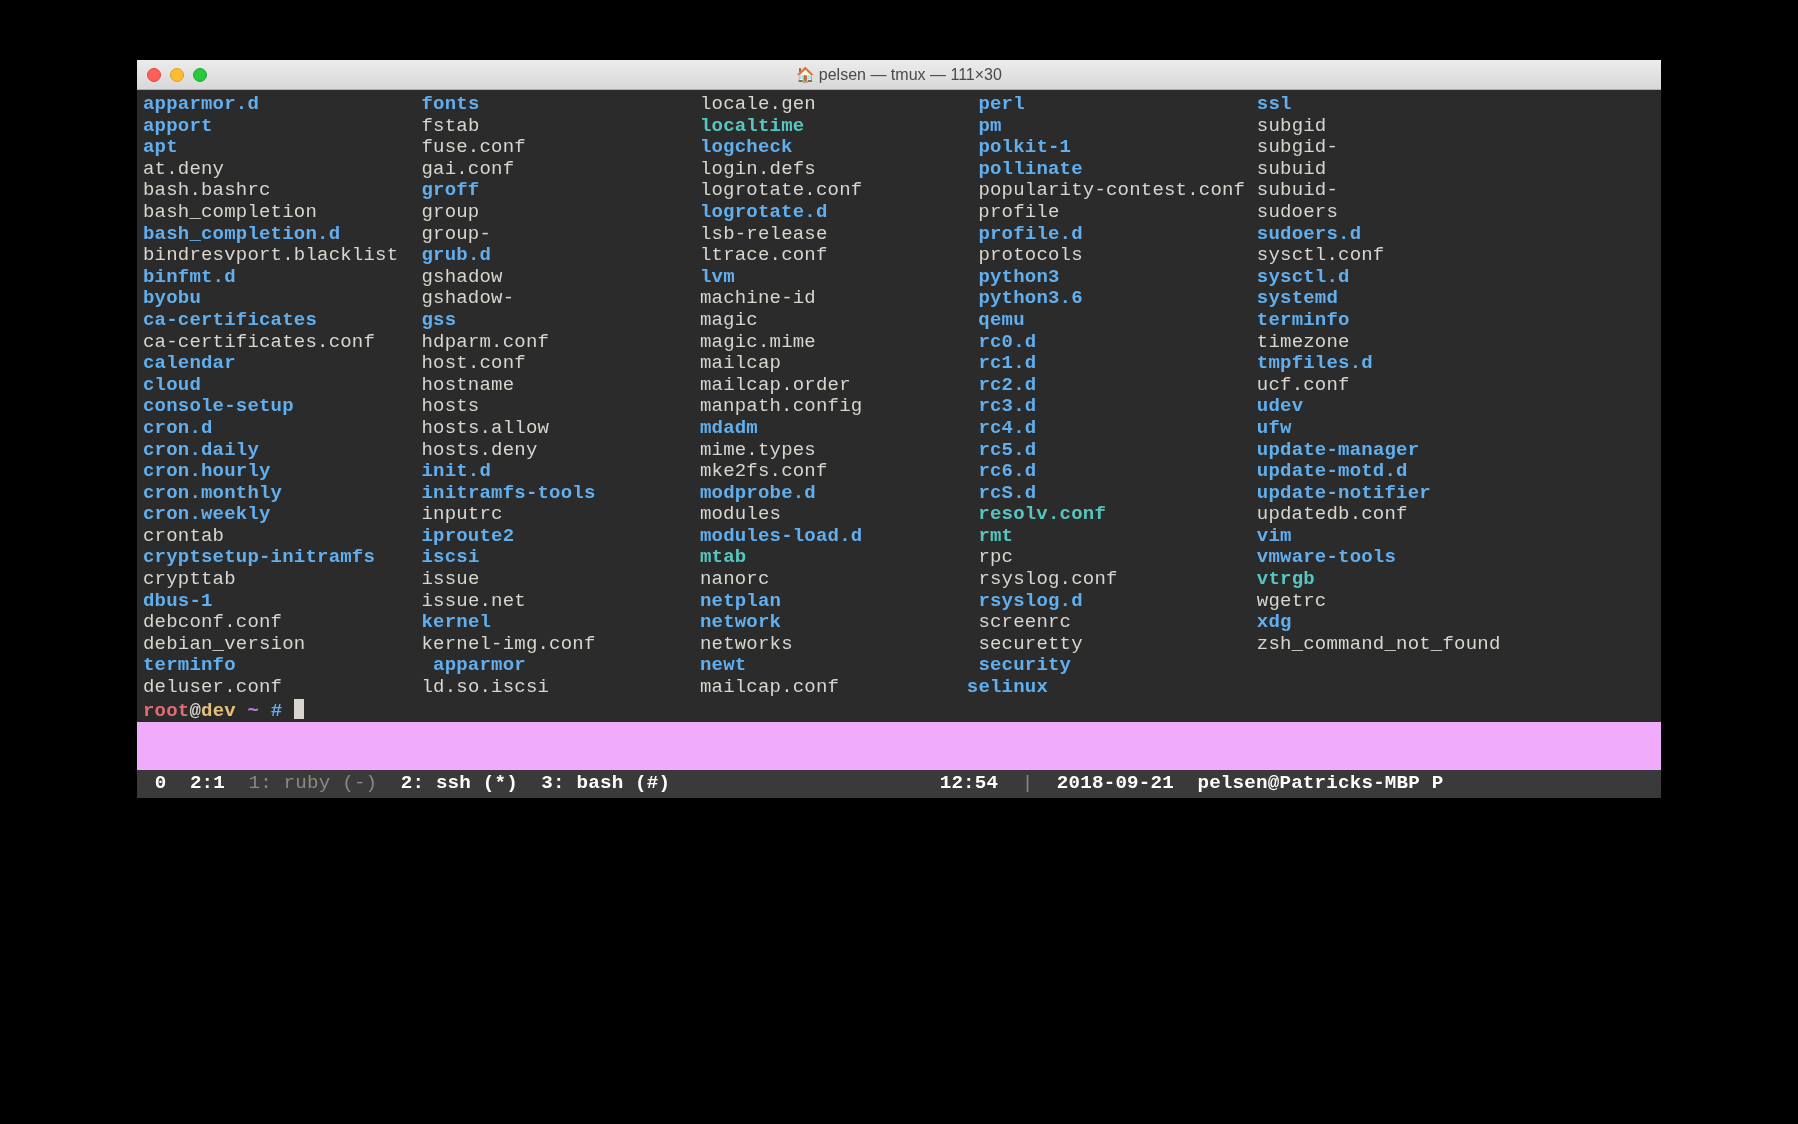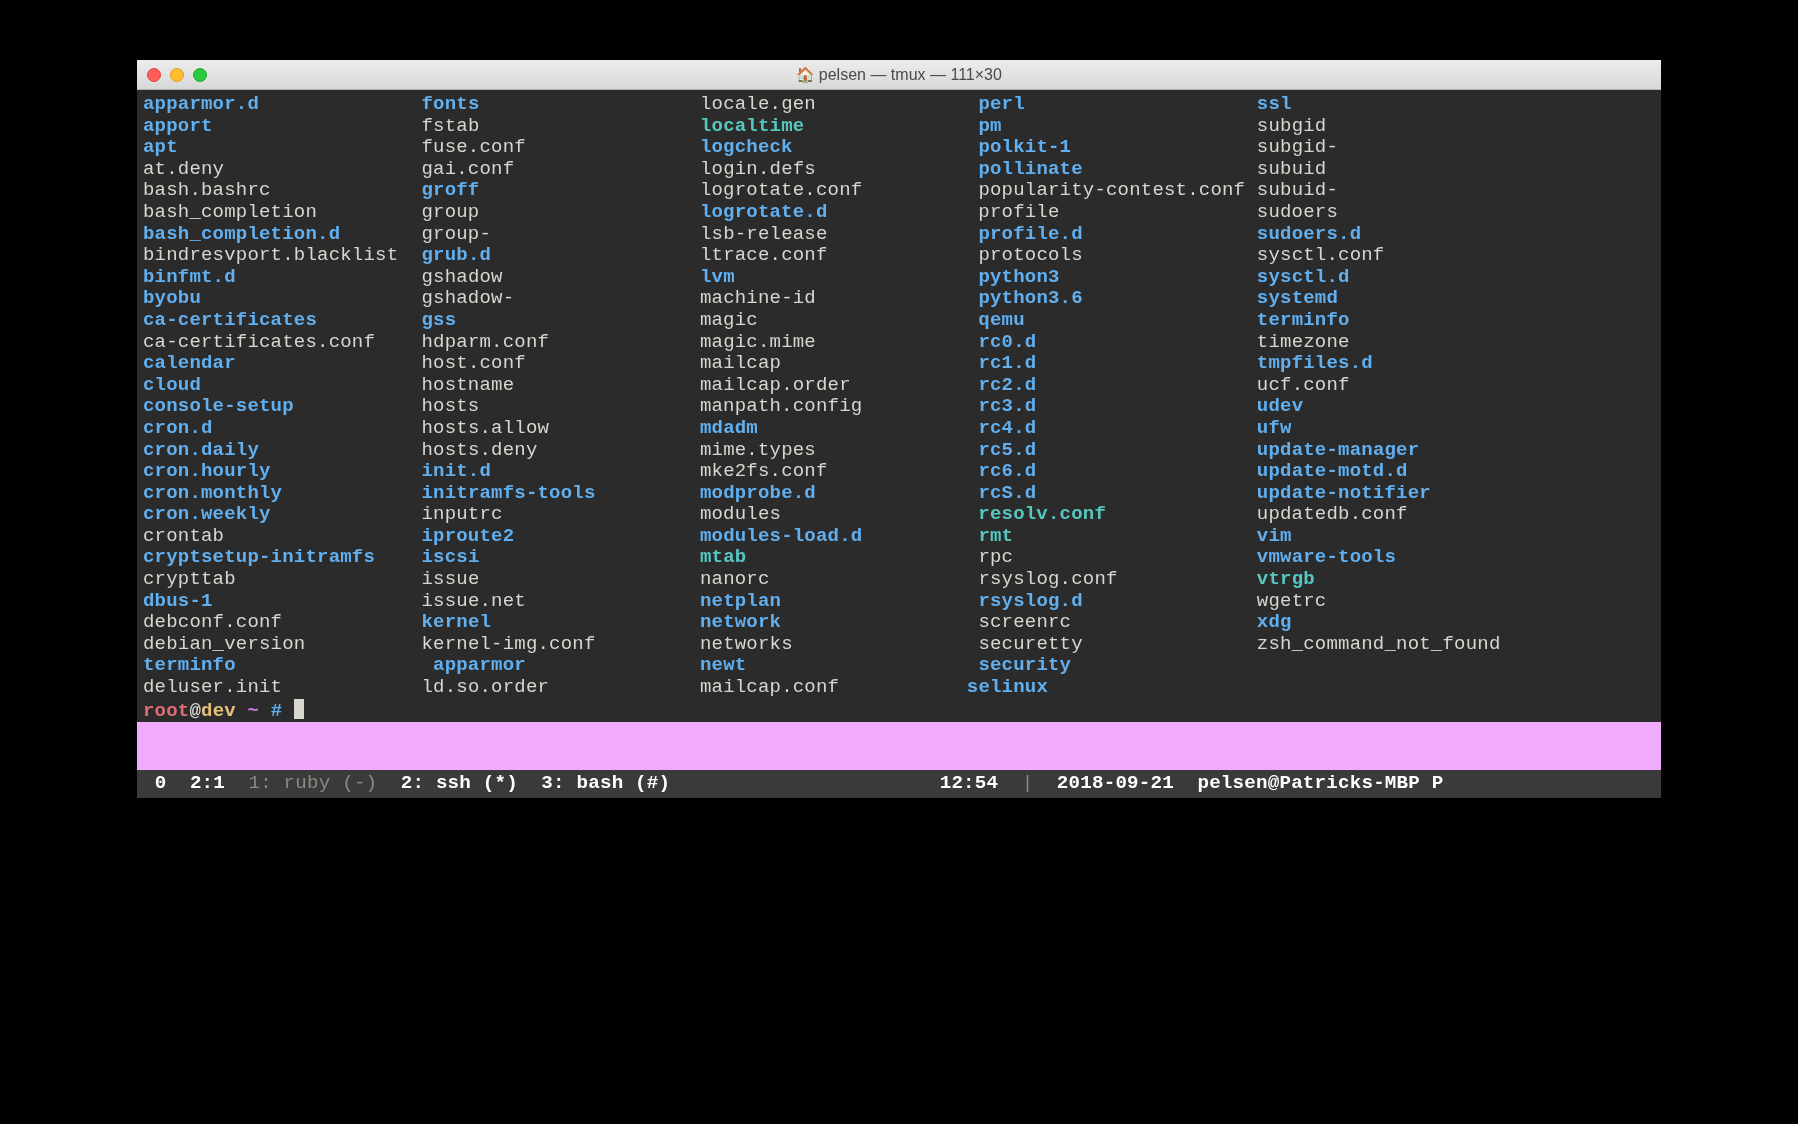--- a/index.html
+++ b/index.html
@@ -133,18 +133,18 @@
       <div class="line"><span class="blue bold">cron.hourly</span><span class="white">             </span><span class="blue bold">init.d</span><span class="white">                  </span><span class="white">mke2fs.conf</span><span class="white">             </span><span class="blue bold">rc6.d</span><span class="white">                   </span><span class="blue bold">update-motd.d</span><span class="white"></span></div>
       <div class="line"><span class="blue bold">cron.monthly</span><span class="white">            </span><span class="blue bold">initramfs-tools</span><span class="white">         </span><span class="blue bold">modprobe.d</span><span class="white">              </span><span class="blue bold">rcS.d</span><span class="white">                   </span><span class="blue bold">update-notifier</span><span class="white"></span></div>
       <div class="line"><span class="blue bold">cron.weekly</span><span class="white">             </span><span class="white">inputrc</span><span class="white">                 </span><span class="white">modules</span><span class="white">                 </span><span class="cyan bold">resolv.conf</span><span class="white">             </span><span class="white">updatedb.conf</span><span class="white"></span></div>
       <div class="line"><span class="white">crontab</span><span class="white">                 </span><span class="blue bold">iproute2</span><span class="white">                </span><span class="blue bold">modules-load.d</span><span class="white">          </span><span class="cyan bold">rmt</span><span class="white">                     </span><span class="blue bold">vim</span><span class="white"></span></div>
       <div class="line"><span class="blue bold">cryptsetup-initramfs</span><span class="white">    </span><span class="blue bold">iscsi</span><span class="white">                   </span><span class="cyan bold">mtab</span><span class="white">                    </span><span class="white">rpc</span><span class="white">                     </span><span class="blue bold">vmware-tools</span><span class="white"></span></div>
       <div class="line"><span class="white">crypttab</span><span class="white">                </span><span class="white">issue</span><span class="white">                   </span><span class="white">nanorc</span><span class="white">                  </span><span class="white">rsyslog.conf</span><span class="white">            </span><span class="cyan bold">vtrgb</span><span class="white"></span></div>
       <div class="line"><span class="blue bold">dbus-1</span><span class="white">                  </span><span class="white">issue.net</span><span class="white">               </span><span class="blue bold">netplan</span><span class="white">                 </span><span class="blue bold">rsyslog.d</span><span class="white">               </span><span class="white">wgetrc</span><span class="white"></span></div>
       <div class="line"><span class="white">debconf.conf</span><span class="white">            </span><span class="blue bold">kernel</span><span class="white">                  </span><span class="blue bold">network</span><span class="white">                 </span><span class="white">screenrc</span><span class="white">                </span><span class="blue bold">xdg</span><span class="white"></span></div>
       <div class="line"><span class="white">debian_version</span><span class="white">          </span><span class="white">kernel-img.conf</span><span class="white">         </span><span class="white">networks</span><span class="white">                </span><span class="white">securetty</span><span class="white">               </span><span class="white">zsh_command_not_found</span><span class="white"></span></div>
       <div class="line"><span class="blue bold">terminfo</span><span class="white">                 </span><span class="blue bold">apparmor</span><span class="white">               </span><span class="blue bold">newt</span><span class="white">                    </span><span class="blue bold">security</span><span class="white">                </span></div>
-      <div class="line"><span class="white">deluser.init</span><span class="white">            </span><span class="white">ld.so.order</span><span class="white">             </span><span class="white">mailcap.conf</span><span class="white">           </span><span class="blue bold">selinux</span><span class="white">                 </span></div>
+      <div class="line"><span class="white">deluser.conf</span><span class="white">            </span><span class="white">ld.so.iscsi</span><span class="white">             </span><span class="white">mailcap.conf</span><span class="white">           </span><span class="blue bold">selinux</span><span class="white">                 </span></div>
       <div class="line"><span class="prompt-user">root</span><span class="prompt-at">@</span><span class="prompt-host">dev</span><span class="white"> </span><span class="prompt-path">~</span><span class="white"> </span><span class="prompt-sym">#</span><span class="white"> </span><span class="cursor"></span></div>
     </div>
 
   <div class="statusbar" id="statusbar"> <span class="sb-active">0</span>  <span class="sb-active">2:1</span>  <span class="sb-dim">1: ruby (-)</span>  <span class="sb-active">2: ssh (*)</span>  <span class="sb-active">3: bash (#)</span>  <span class="sb-dim">                     </span><span class="sb-active">12:54</span><span class="sb-dim">  |  </span><span class="sb-active">2018-09-21</span><span class="sb-dim">  </span><span class="sb-active">pelsen@Patricks-MBP P</span></div>
 </div>
 
 </body></html>

